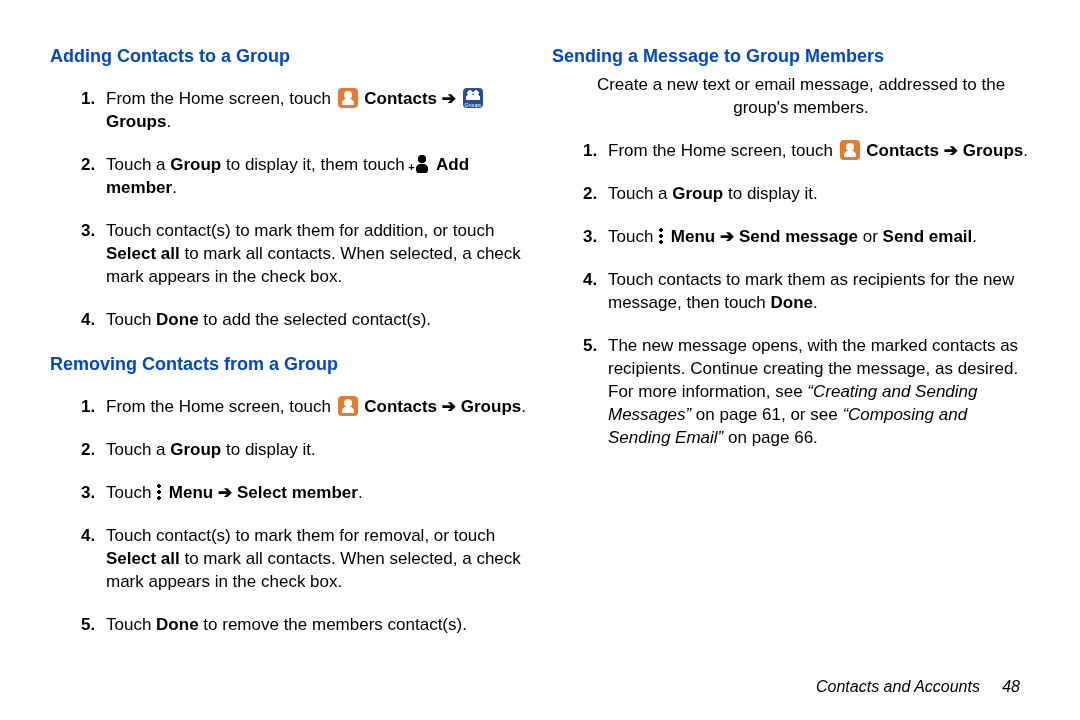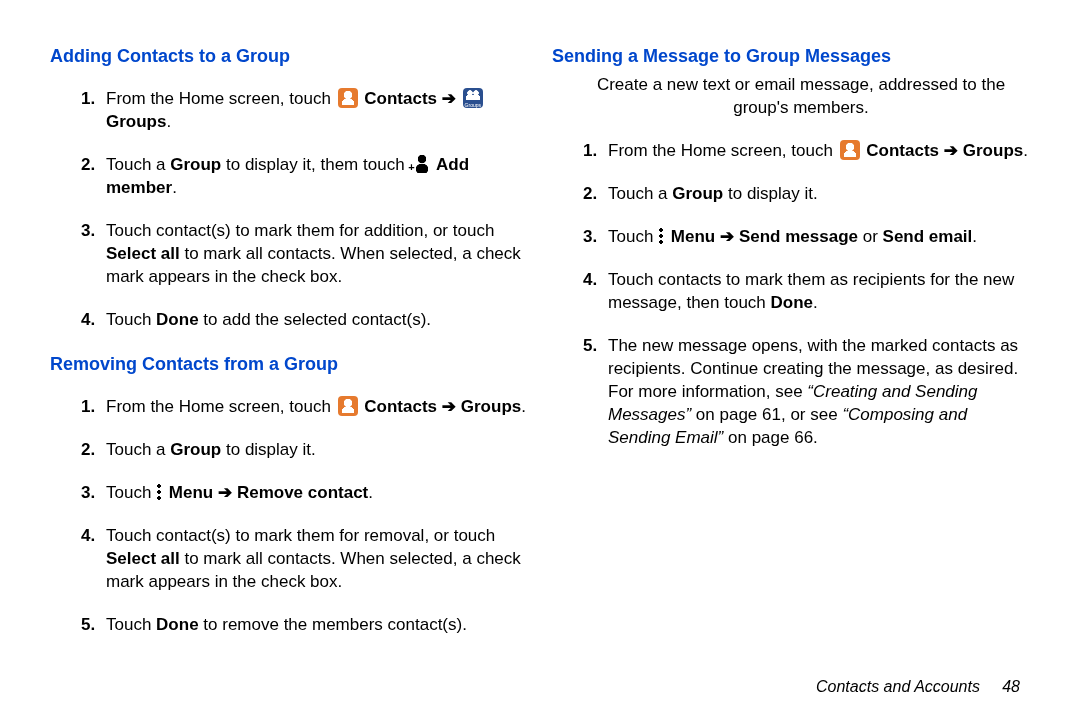--- a/index.html
+++ b/index.html
@@ -165,33 +165,33 @@
         <span>From the Home screen, touch </span>
         <span class="icon icon-contacts"></span>
         <span class="b"><span>Contacts</span> <span class="arrow">➔</span> <span>Groups</span></span><span>.</span>
       </li>
       <li>
         <span>Touch a </span><span class="b">Group</span><span> to display it.</span>
       </li>
       <li>
         <span>Touch </span>
         <span class="icon icon-menu"></span>
-        <span class="b"><span>Menu</span> <span class="arrow">➔</span> <span>Remove contact</span></span><span>.</span>
+        <span class="b"><span>Menu</span> <span class="arrow">➔</span> <span>Select member</span></span><span>.</span>
       </li>
       <li>
         <span>Touch contact(s) to mark them for removal, or touch </span><span class="b">Select all</span><span> to mark all contacts. When selected, a check mark appears in the check box.</span>
       </li>
       <li>
         <span>Touch </span><span class="b">Done</span><span> to remove the members contact(s).</span>
       </li>
     </ol>
   </div>
 
   <div class="col">
-    <div class="heading">Sending a Message to Group Messages</div>
+    <div class="heading">Sending a Message to Group Members</div>
     <div class="intro">Create a new text or email message, addressed to the group's members.</div>
     <ol>
       <li>
         <span>From the Home screen, touch </span>
         <span class="icon icon-contacts"></span>
         <span class="b"><span>Contacts</span> <span class="arrow">➔</span> <span>Groups</span></span><span>.</span>
       </li>
       <li>
         <span>Touch a </span><span class="b">Group</span><span> to display it.</span>
       </li>

